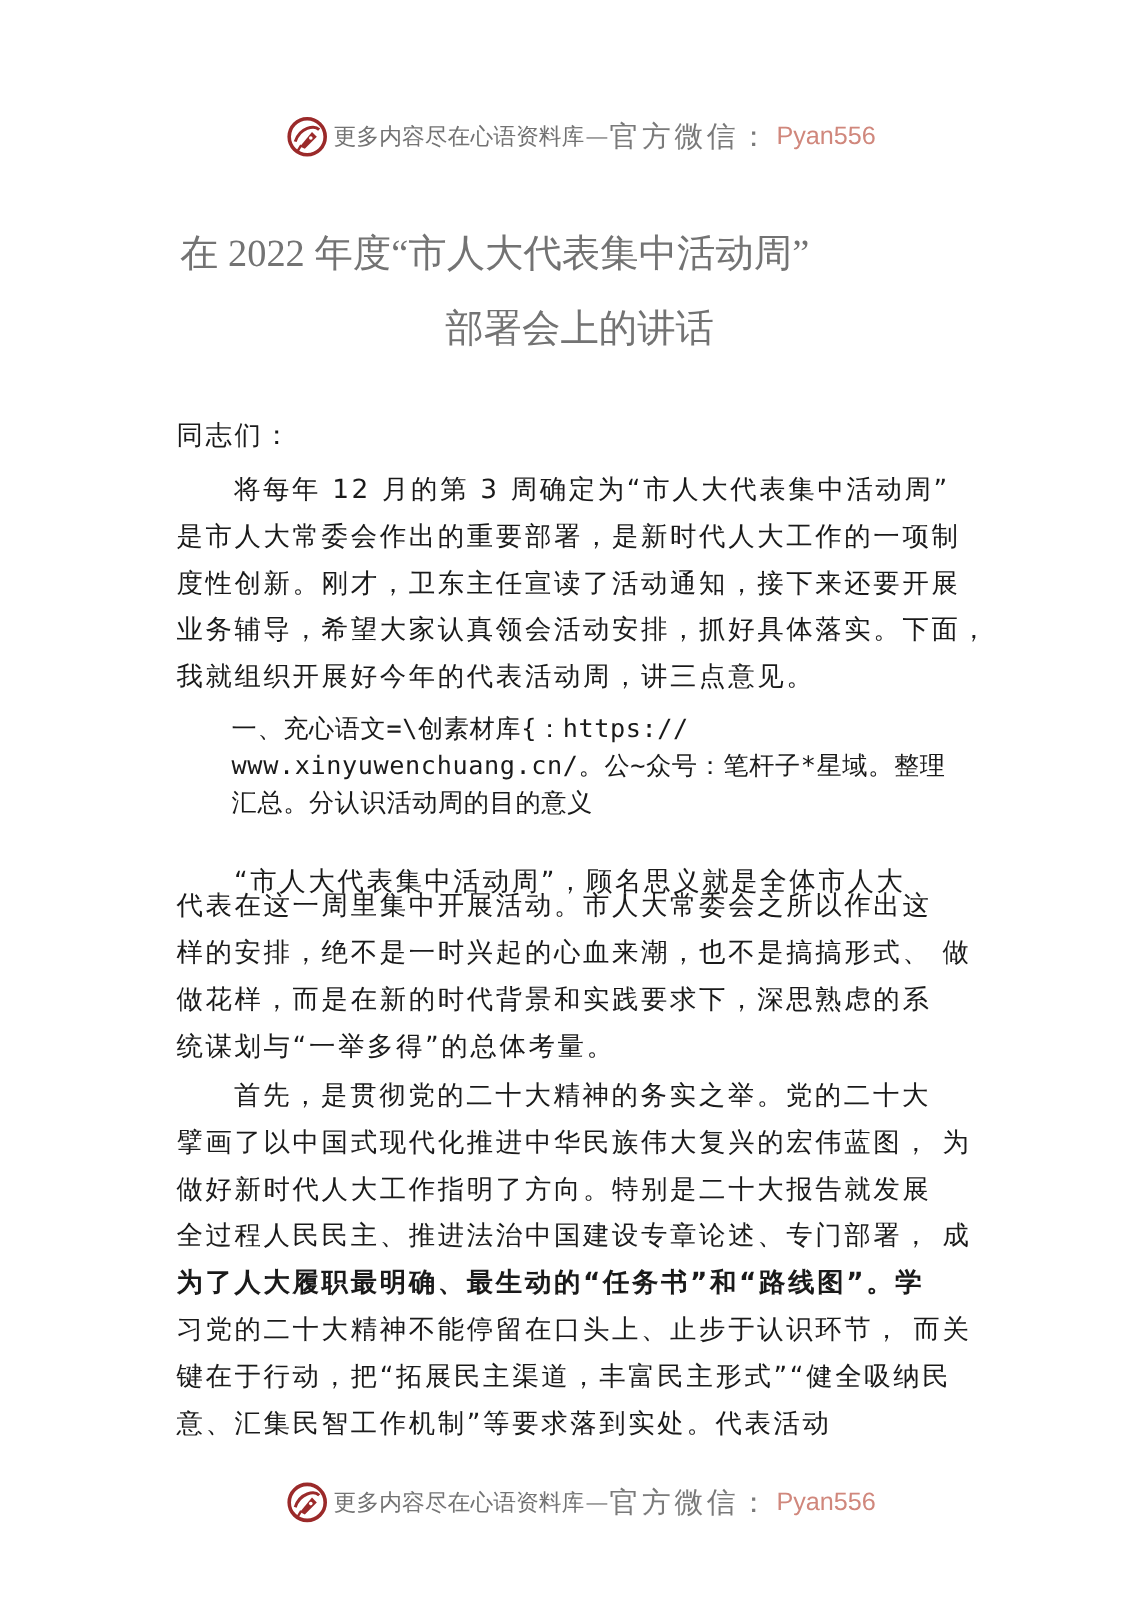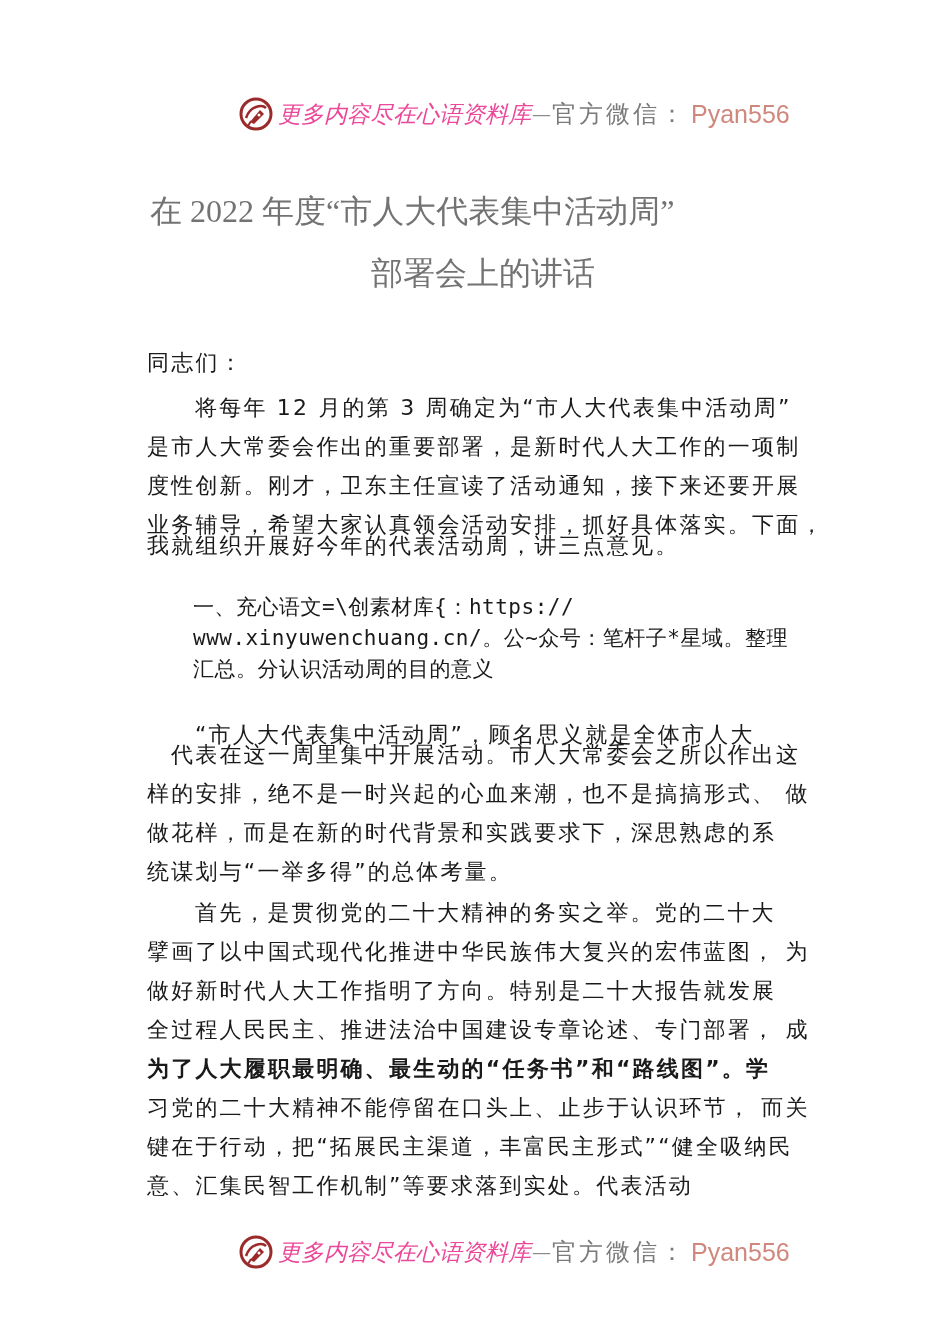--- a/index.html
+++ b/index.html
@@ -27,39 +27,38 @@
     .banner.top { top: 94px; }
     .banner.bottom { top: 1232px; }
     .banner .logo {
       width: 36px;
       height: 36px;
       margin-right: 4px;
       flex: 0 0 auto;
     }
     .banner .brand {
       font-family: "DejaVu Serif", "Liberation Serif", serif;
-      font-size: 23px;
-      color: #ec4899;
+      font-size: 19px;
+      color: #737373;
       letter-spacing: 0px;
-      font-style: italic;
     }
     .banner .dash {
       font-size: 19px;
       color: #8a8a8a;
       margin: 0 1px;
     }
     .banner .official {
       font-family: "DejaVu Serif", "Liberation Serif", serif;
       font-size: 24px;
       color: #7a7a7a;
       letter-spacing: 3px;
     }
     .banner .wechat-id {
       font-family: "Liberation Sans", "DejaVu Sans", sans-serif;
-      font-size: 25px;
+      font-size: 21px;
       color: #d0877c;
       margin-left: 4px;
     }
     .title {
       position: absolute;
       left: 0;
       width: 950px;
       font-family: "Liberation Serif", "DejaVu Serif", serif;
       font-size: 32px;
       color: #737373;
@@ -111,33 +110,33 @@
 <div class="title line1">在 2022 年度“市人大代表集中活动周”</div>
 <div class="title line2">部署会上的讲话</div>
 
 <div class="body-text" style="top:0;">
   <div class="line" style="top:348px;">同志们：</div>
 
   <div class="line" style="top:393px; left:48px;">将每年 12 月的第 3 周确定为“市人大代表集中活动周”</div>
   <div class="line" style="top:432px;">是市人大常委会作出的重要部署，是新时代人大工作的一项制</div>
   <div class="line" style="top:471px;">度性创新。刚才，卫东主任宣读了活动通知，接下来还要开展</div>
   <div class="line" style="top:510px;">业务辅导，希望大家认真领会活动安排，抓好具体落实。下面，</div>
-  <div class="line" style="top:531px;">我就组织开展好今年的代表活动周，讲三点意见。</div>
+  <div class="line" style="top:549px;">我就组织开展好今年的代表活动周，讲三点意见。</div>
 </div>
 
 <div class="heading-block" style="top:0;">
   <div class="line" style="top:593px;">一、充心语文=\创素材库{：https://</div>
   <div class="line" style="top:624px;">www.xinyuwenchuang.cn/。公~众号：笔杆子*星域。整理</div>
   <div class="line" style="top:655px;">汇总。分认识活动周的目的意义</div>
 </div>
 
 <div class="body-text" style="top:0;">
 
   <div class="line" style="top:720px; left:48px;">“市人大代表集中活动周”，顾名思义就是全体市人大</div>
-  <div class="line" style="top:740px;margin-left:24px;">代表在这一周里集中开展活动。市人大常委会之所以作出这</div>
+  <div class="line" style="top:740px;">代表在这一周里集中开展活动。市人大常委会之所以作出这</div>
   <div class="line" style="top:779px;">样的安排，绝不是一时兴起的心血来潮，也不是搞搞形式、 做</div>
   <div class="line" style="top:818px;">做花样，而是在新的时代背景和实践要求下，深思熟虑的系</div>
   <div class="line" style="top:857px;">统谋划与“一举多得”的总体考量。</div>
 
   <div class="line" style="top:898px; left:48px;">首先，是贯彻党的二十大精神的务实之举。党的二十大</div>
   <div class="line" style="top:937px;">擘画了以中国式现代化推进中华民族伟大复兴的宏伟蓝图， 为</div>
   <div class="line" style="top:976px;">做好新时代人大工作指明了方向。特别是二十大报告就发展</div>
   <div class="line" style="top:1015px;">全过程人民民主、推进法治中国建设专章论述、专门部署， 成</div>
   <div class="line" style="top:1054px;font-weight:bold;">为了人大履职最明确、最生动的“任务书”和“路线图”。学</div>
   <div class="line" style="top:1093px;">习党的二十大精神不能停留在口头上、止步于认识环节， 而关</div>

